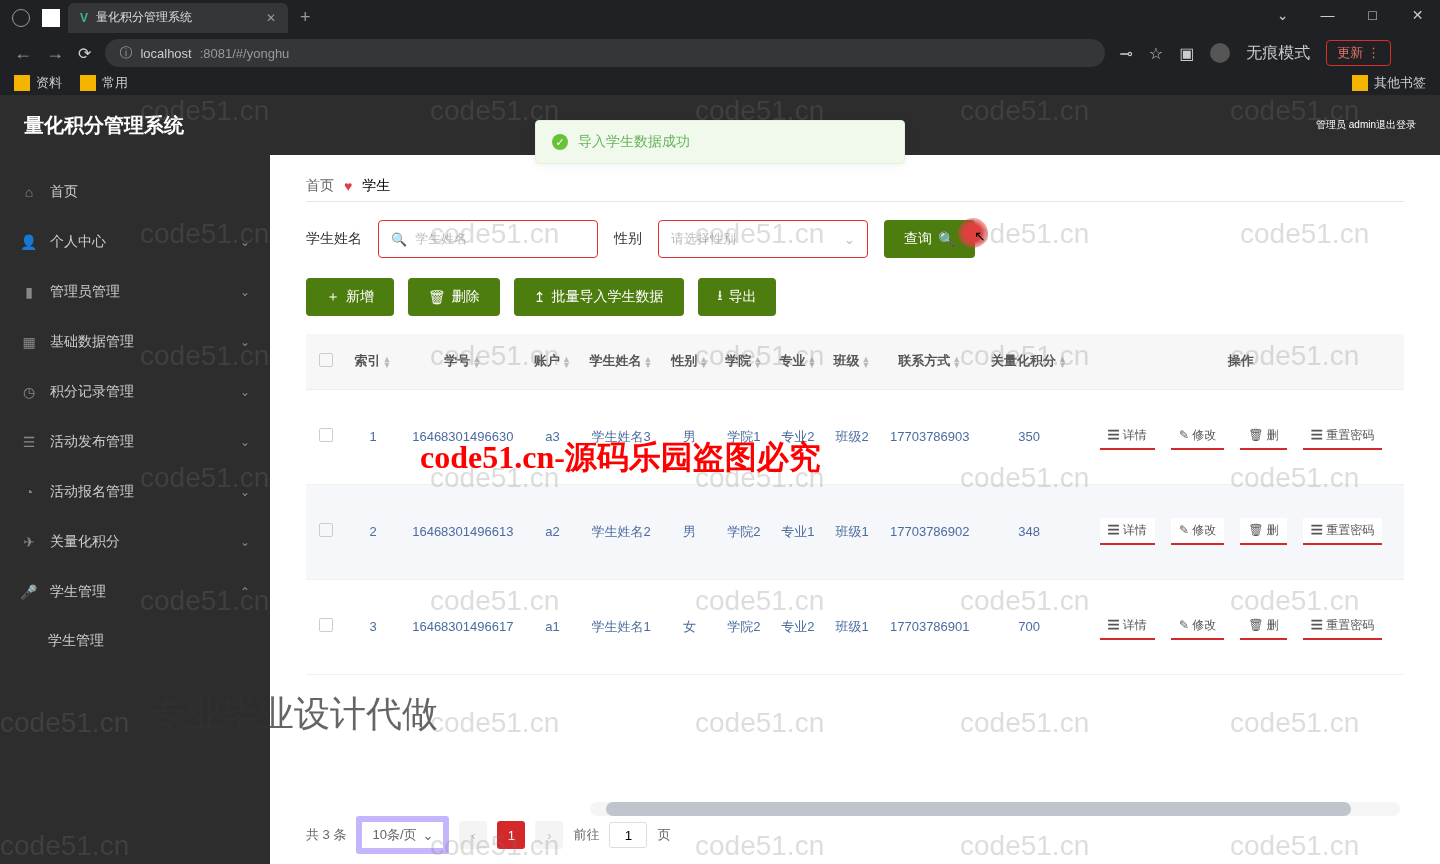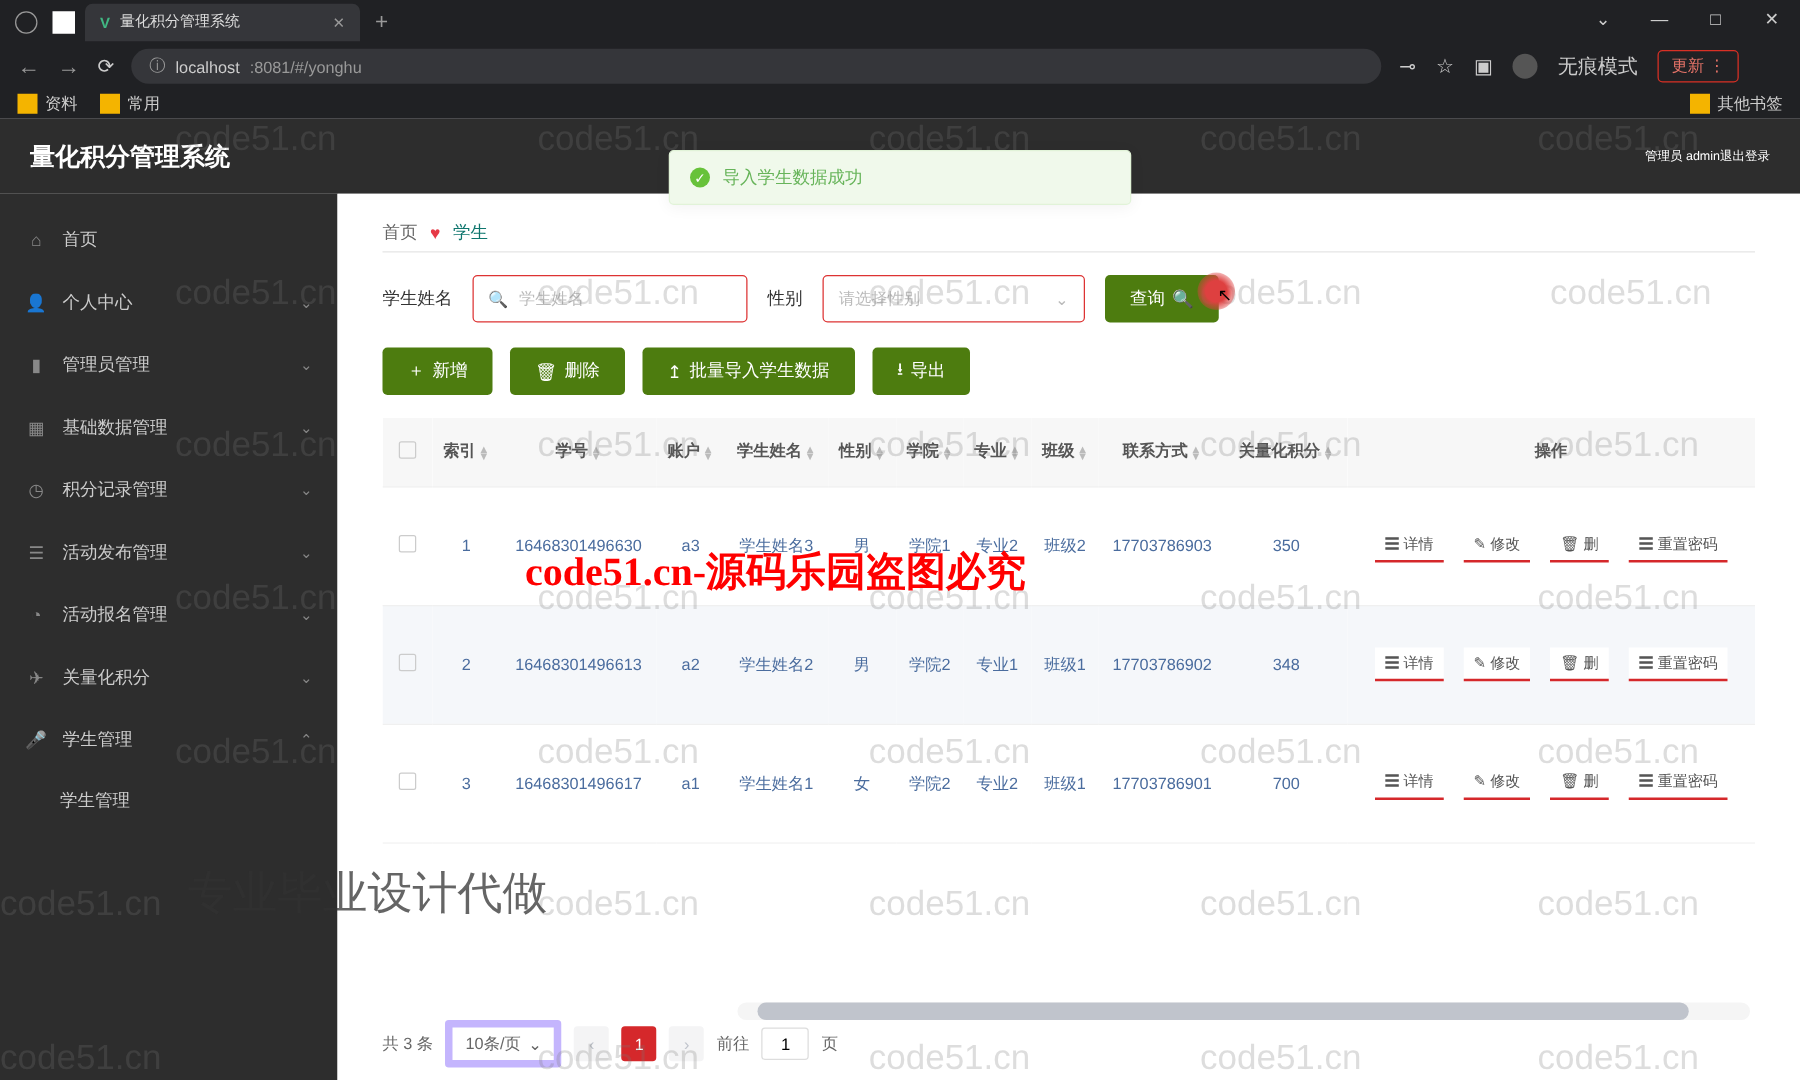--- a/index.html
+++ b/index.html
@@ -188,21 +188,21 @@
         <span>学生管理</span>
         <span class="chev">⌃</span>
       </div>
       <div class="sub-item">学生管理</div>
     </div>
 
   <div class="main">
     <div class="breadcrumb">
       <span>首页</span>
       <span class="bc-heart">♥</span>
-      <span style="color:#0f766e">学生</span>
+      <span style="color:#000000">学生</span>
     </div>
     <div class="bc-divider"></div>
 
     <div class="filter-row">
       <span class="label">学生姓名</span>
       <div class="el-input">
         <span>🔍</span>
         <span>学生姓名</span>
       </div>
       <span class="label">性别</span>

